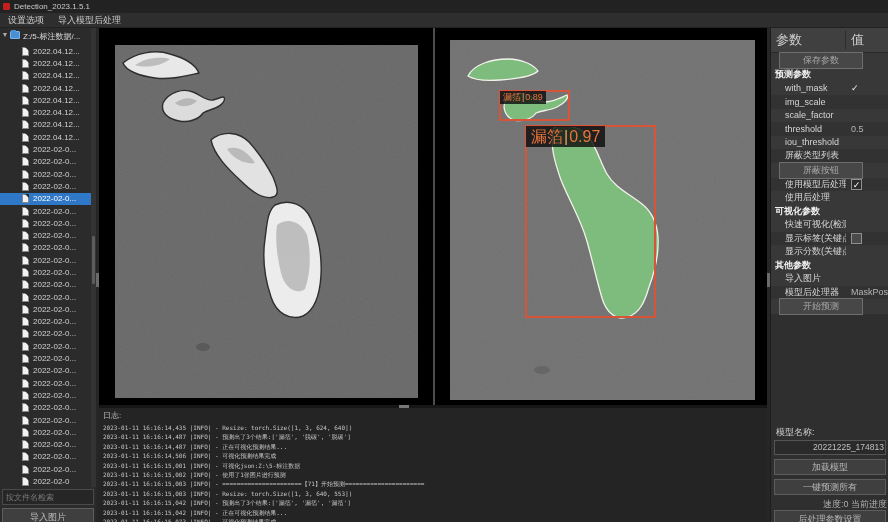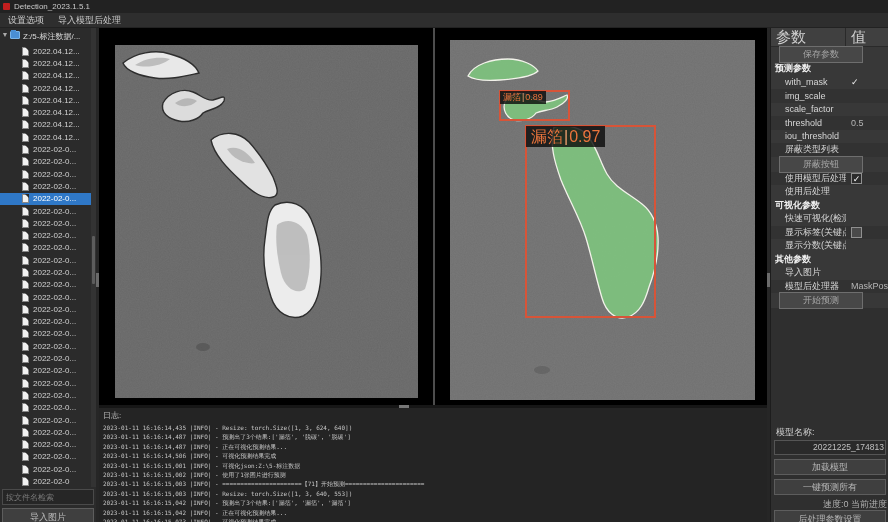--- a/index.html
+++ b/index.html
@@ -55,21 +55,21 @@
   .h-split { position:absolute; left:0; top:377px; width:668px; height:3px; background:#161616; }
   .h-split .grip { position:absolute; left:300px; top:0; width:10px; height:3px; background:#777; }
 
   
   .log { position:absolute; left:0; top:380px; width:668px; height:114px; background:#242424; padding:2px 4px; overflow:hidden; }
   .log-title { font-size:8px; color:#bbb; margin-bottom:2px; }
   .log-line { font-family:"DejaVu Sans Mono", monospace; font-size:6px; line-height:9.4px; color:#c6c6c6; white-space:nowrap; }
 
   
   .params { position:absolute; left:770px; top:28px; width:118px; height:494px; background:#2f2f2f; border-left:1px solid #1d1d1d; }
-  .param-header { display:flex; height:19px; background:#404040; border-bottom:1px solid #2a2a2a; font-size:15px; color:#cfcfcf; }
+  .param-header { display:flex; height:25px; background:#404040; border-bottom:1px solid #2a2a2a; font-size:13px; color:#cfcfcf; align-items:center; }
   .param-header .ph-param { width:75px; padding-left:5px; border-right:1px solid #2a2a2a; }
   .param-header .ph-value { padding-left:5px; }
   .param-rows { background:#383838; }
   .prow { display:flex; align-items:center; height:13.5px; font-size:9px; }
   .prow:nth-child(even) { background:#323232; }
   .plabel { width:75px; padding-left:14px; color:#d6d6d6; white-space:nowrap; overflow:hidden; }
   .pvalue { flex:1; padding-left:5px; color:#b5b5b5; white-space:nowrap; overflow:hidden; }
   .prow.t-section { background:#383838; }
   .prow.t-section .plabel { padding-left:4px; font-weight:bold; color:#f0f0f0; width:auto; }
   .prow.t-button { background:#383838; height:15px; }

